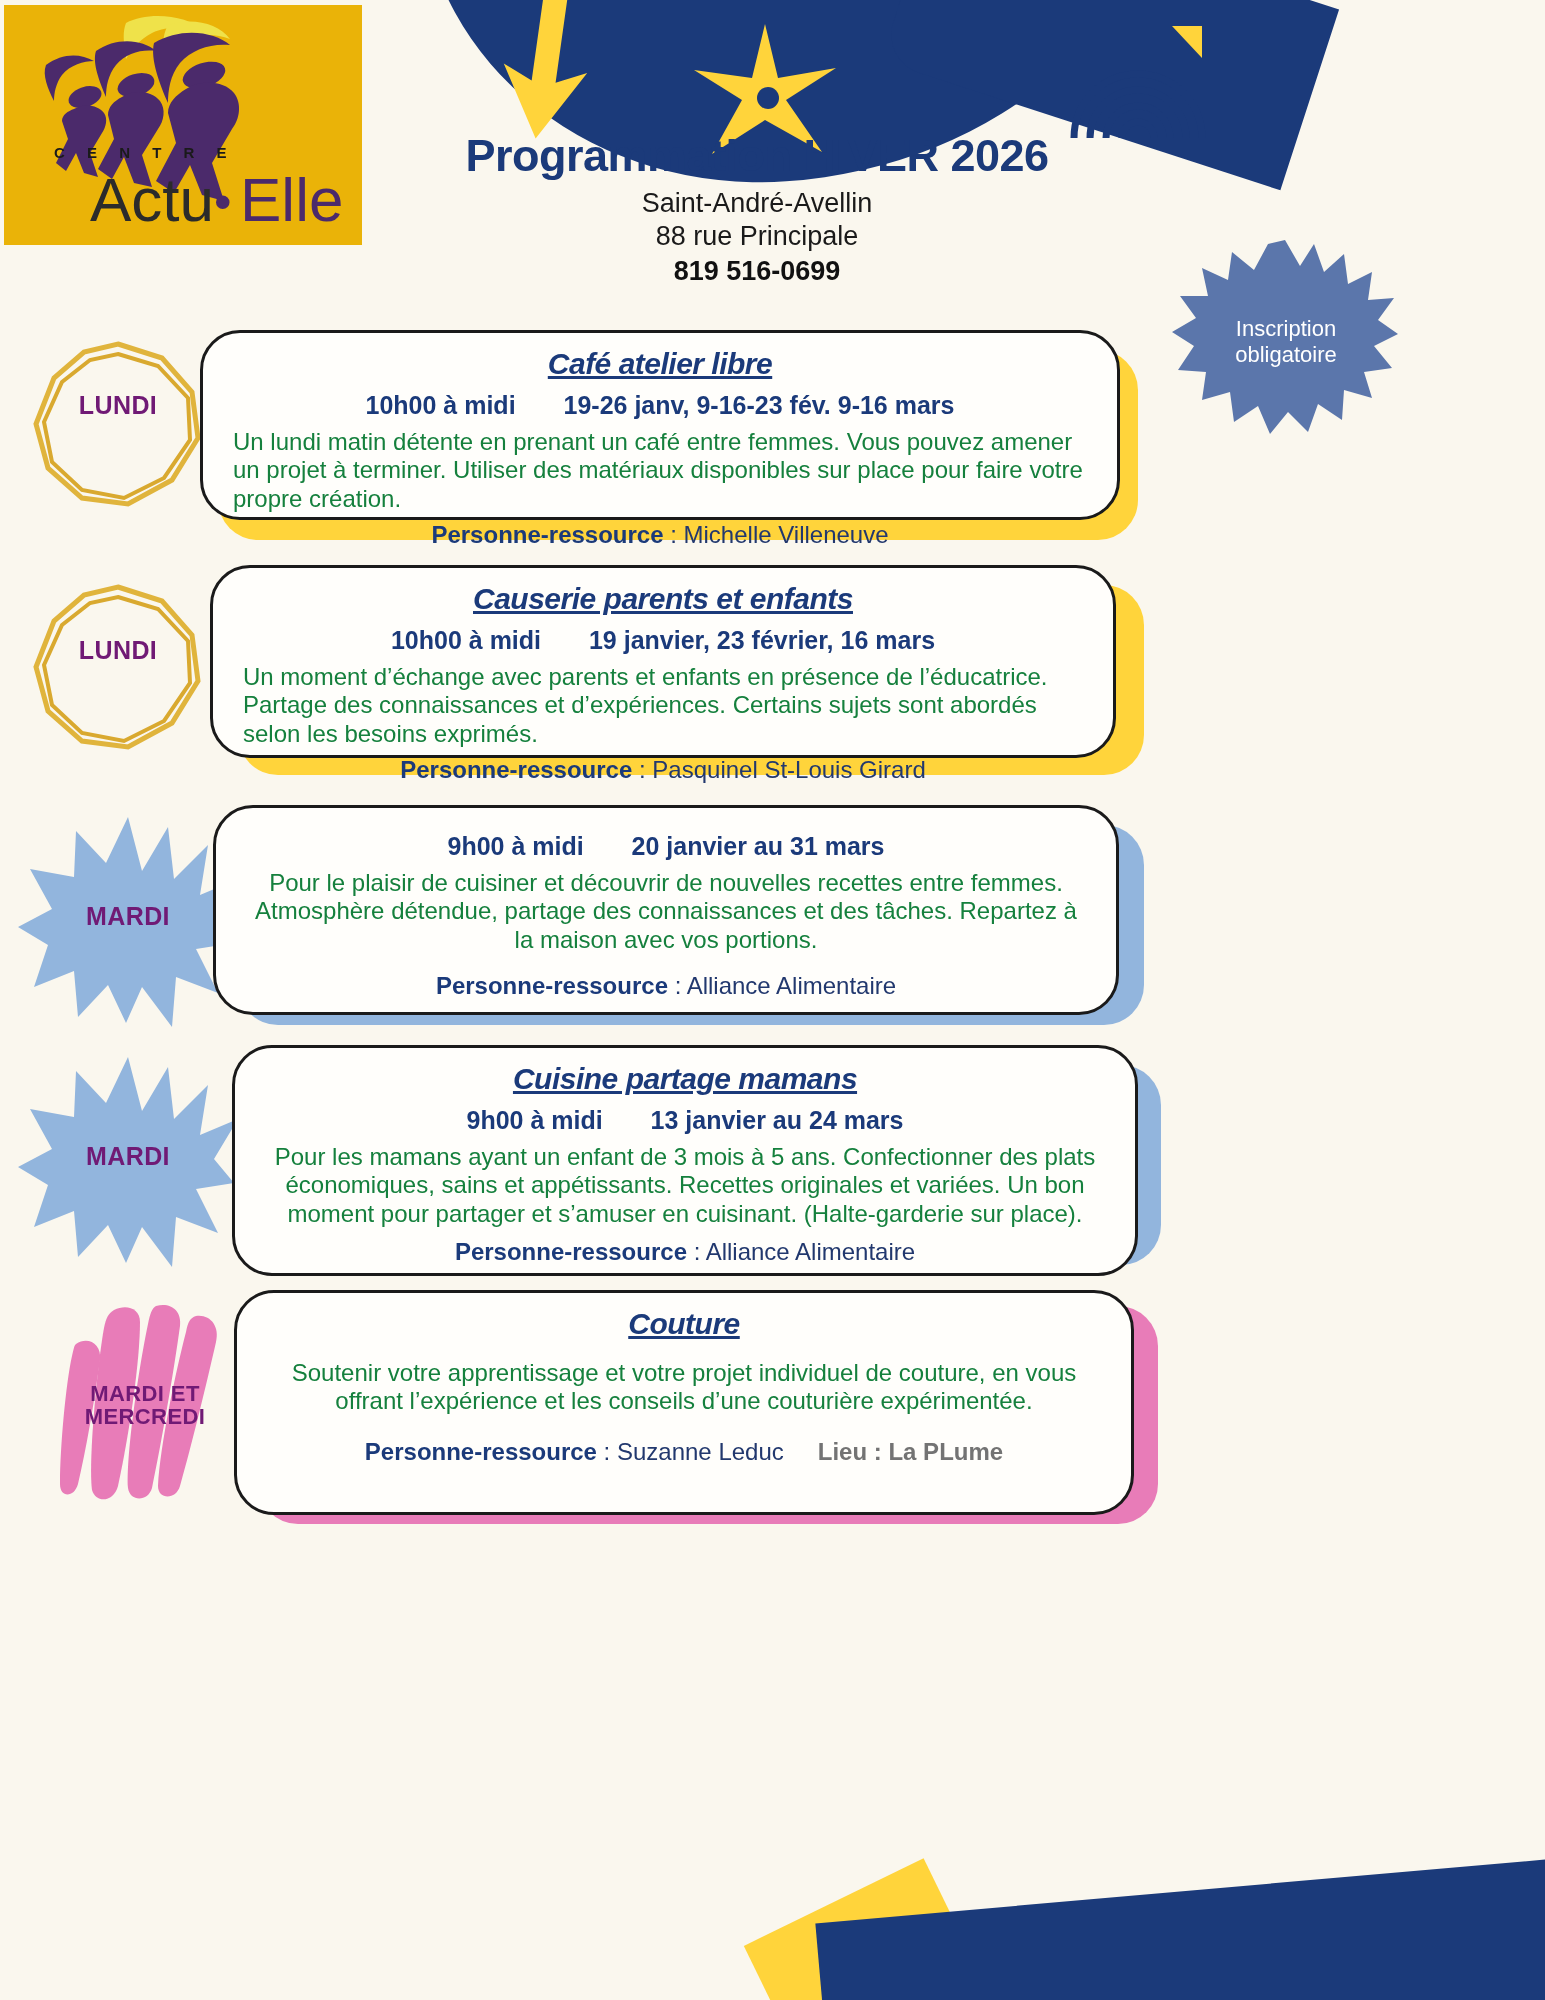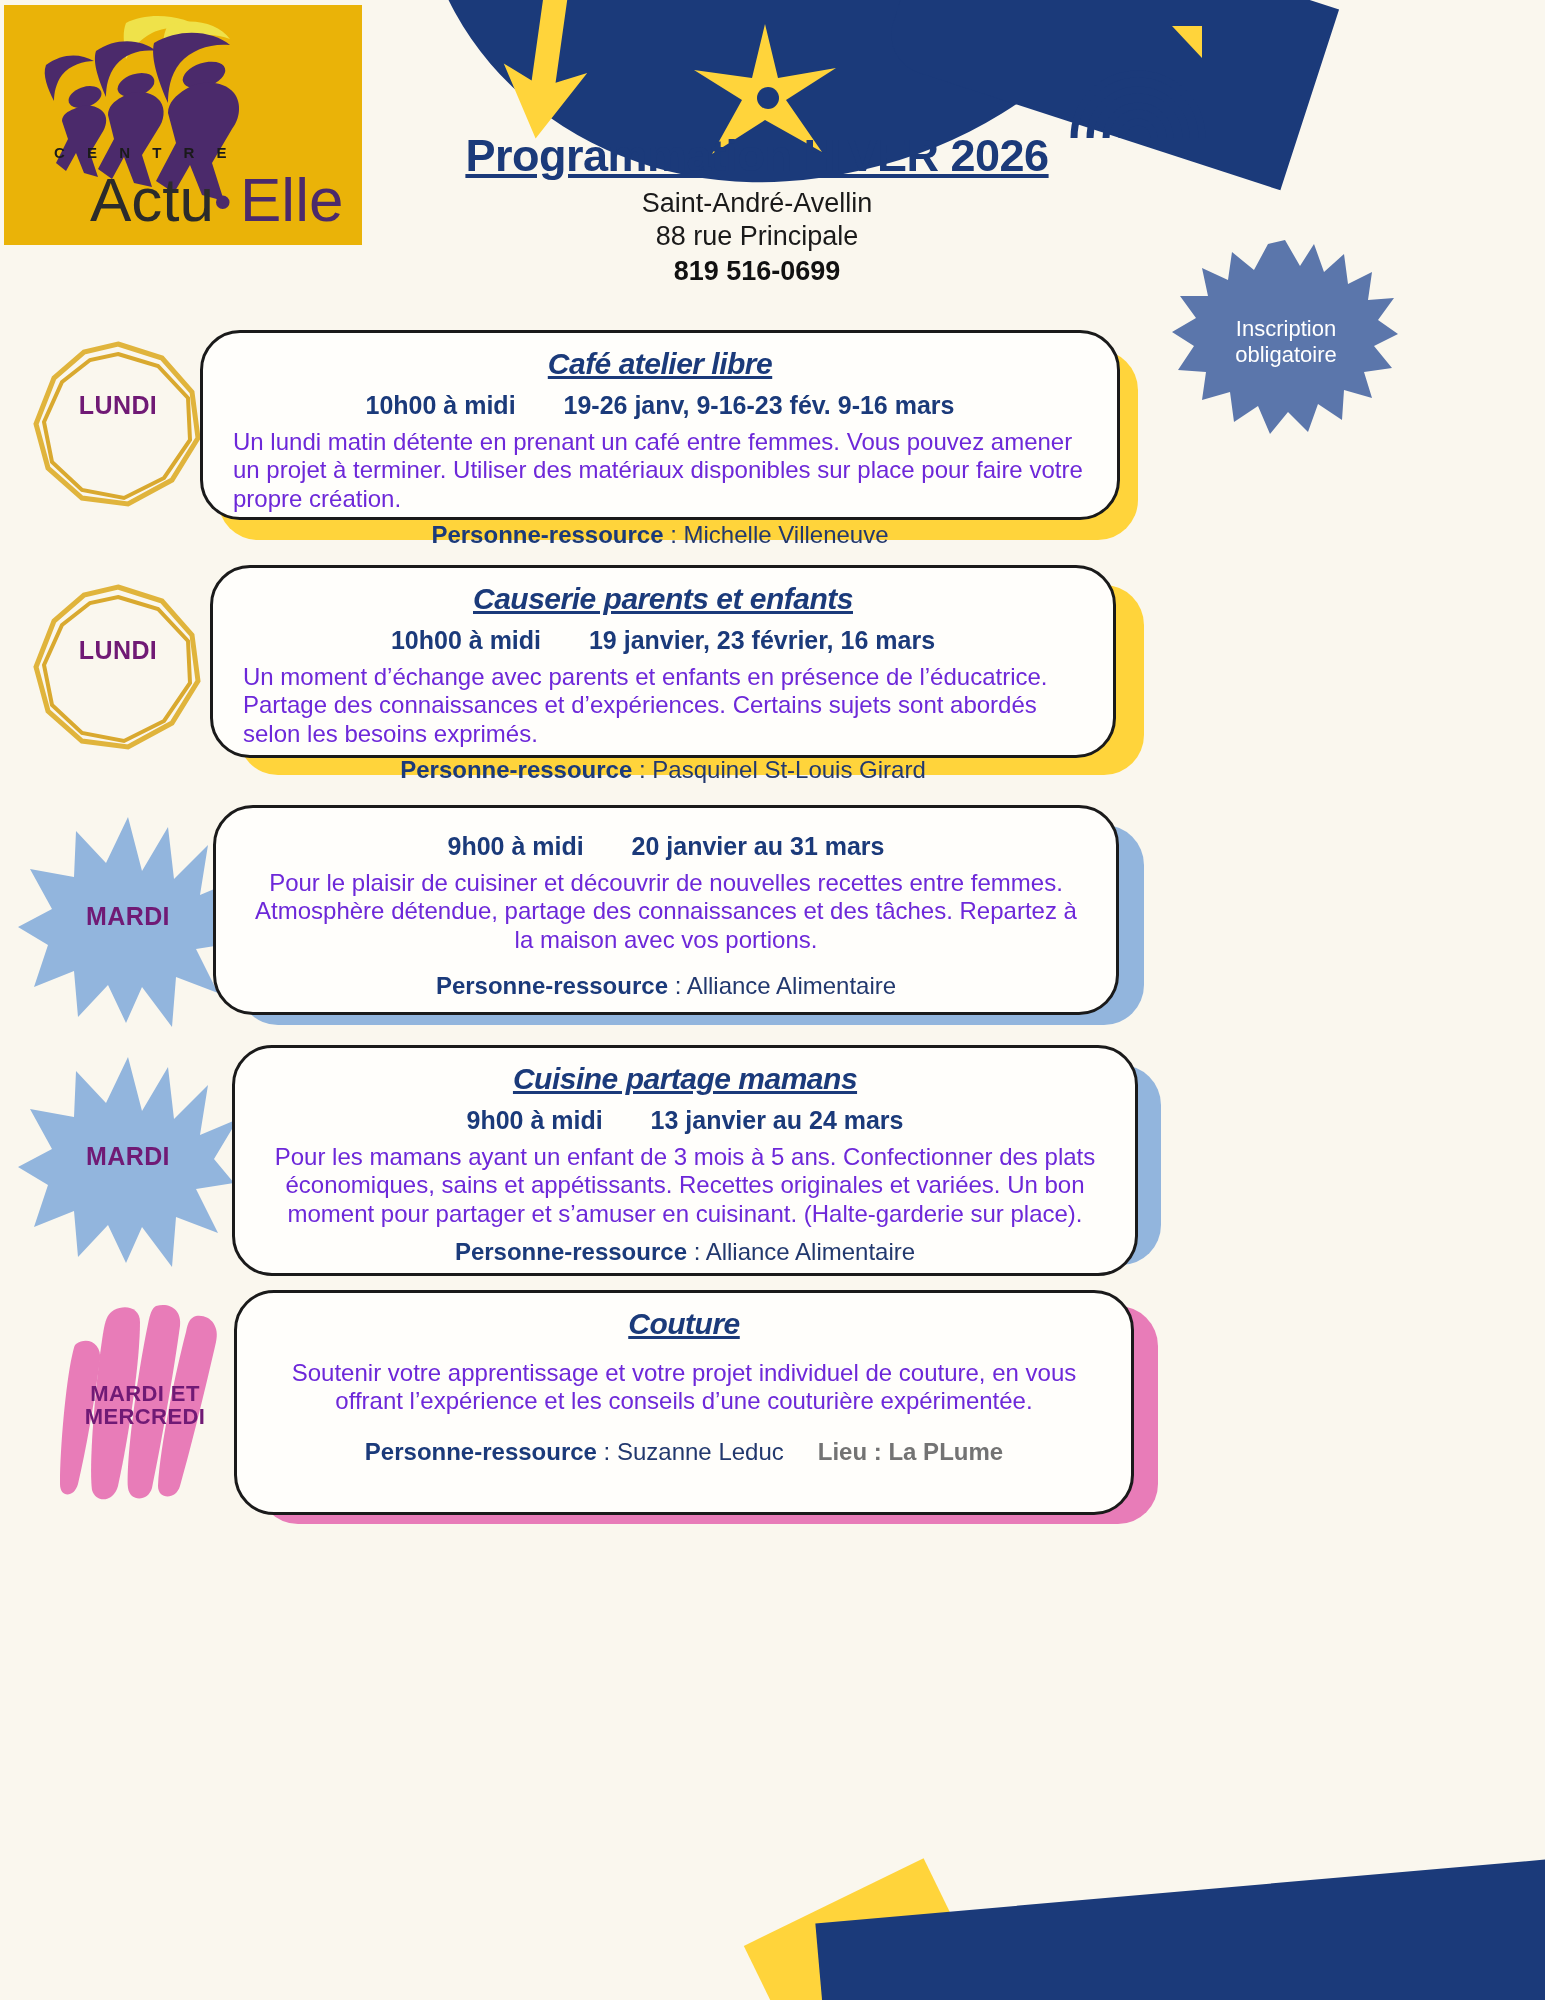--- a/index.html
+++ b/index.html
@@ -38,21 +38,21 @@
   .logo-box {
     position: absolute; left: 4px; top: 5px; width: 358px; height: 240px;
     background: #eab308; display: flex; align-items: center; justify-content: center;
   }
   .logo-svg { width: 330px; height: 225px; }
 
   
   .header { position: absolute; left: 362px; top: 130px; width: 790px; text-align: center; }
   .title {
     font-size: 45px; font-weight: bold; color: #1b3a7a;
-    letter-spacing: -0.5px; white-space: nowrap; text-decoration: underline;
+    letter-spacing: -0.5px; white-space: nowrap;
   }
   .subline { font-size: 27px; color: #1a1a1a; margin-top: 6px; }
   .subline2 { font-size: 27px; color: #1a1a1a; margin-top: 2px; }
   .phone { font-size: 27px; color: #111; font-weight: bold; margin-top: 4px; }
 
   
   .burst-wrap { position: absolute; left: 1172px; top: 240px; width: 226px; height: 194px; }
   .burst-label {
     position: absolute; left: 1196px; top: 316px; width: 180px;
     color: #ffffff; font-size: 22px; line-height: 1.18; text-align: center;
@@ -70,21 +70,21 @@
   .card-title {
     text-align: center; font-size: 30px; font-weight: bold; font-style: italic;
     color: #1b3a7a; text-decoration: underline; letter-spacing: -0.5px;
   }
   .card-meta {
     text-align: center; font-size: 25px; font-weight: bold; color: #1b3a7a;
     margin-top: 10px;
   }
   .card-meta .gap { display: inline-block; width: 34px; }
   .card-desc {
-    text-align: center; font-size: 24px; color: #6d28d9; line-height: 1.18;
+    text-align: center; font-size: 24px; color: #15803d; line-height: 1.18;
     margin-top: 8px;
   }
   .card-desc.left { text-align: left; }
   .card-res {
     text-align: center; font-size: 24px; color: #22386e; margin-top: 8px;
   }
   .card-res b { font-weight: bold; color: #1b3a7a; }
   .card-res .lieu { margin-left: 34px; font-weight: bold; color: #737373; }
 
   

